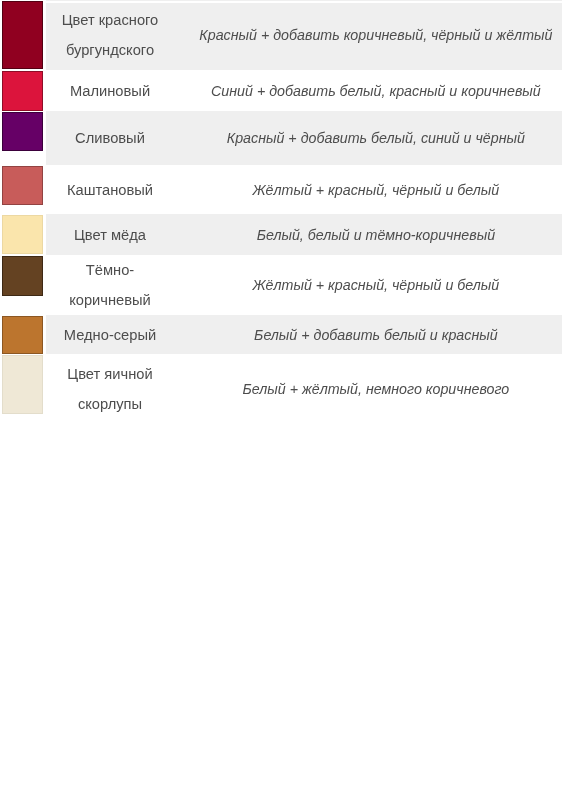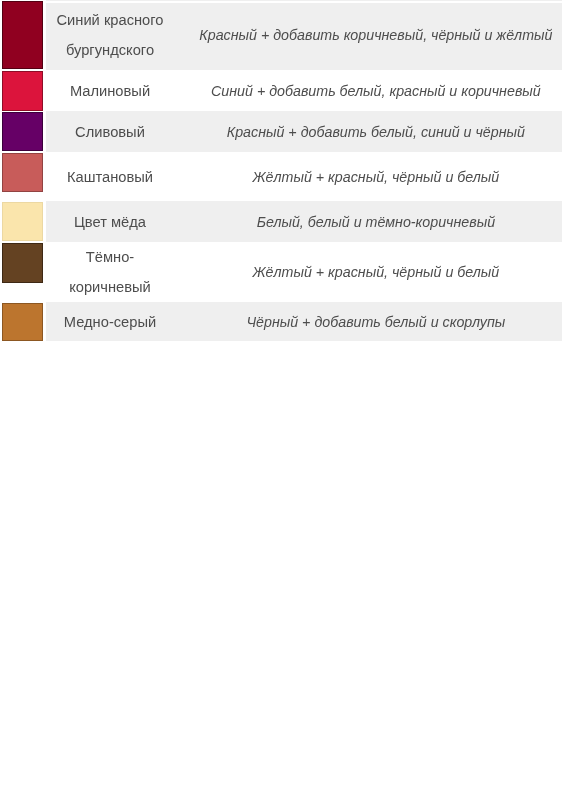--- a/index.html
+++ b/index.html
@@ -21,33 +21,33 @@
 
 <div id="wrap">
   <div id="topline"></div>
   <table class="color-table">
     <tbody>
 
       <tr class="row-shaded" style="height: 70px;">
         <td class="sw-cell">
             <div class="swatch" style="background: rgb(144, 0, 32); border-color: rgba(0, 0, 0, 0.42); height: 66px;"></div>
           </td>
-        <td class="name-cell">Синий красного бургундского</td>
+        <td class="name-cell">Цвет красного бургундского</td>
         <td class="mix-cell">Красный + добавить коричневый, чёрный и жёлтый</td>
       </tr>
 
       <tr class="row-plain" style="height: 30px;">
         <td class="sw-cell">
             <div class="swatch" style="background: rgb(220, 20, 60); border-color: rgba(0, 0, 0, 0.35); height: 38px;"></div>
           </td>
         <td class="name-cell">Малиновый</td>
         <td class="mix-cell">Синий + добавить белый, красный и коричневый</td>
       </tr>
 
-      <tr class="row-shaded" style="height: 41px;">
+      <tr class="row-shaded" style="height: 54px;">
         <td class="sw-cell">
             <div class="swatch" style="background: rgb(102, 0, 102); border-color: rgba(0, 0, 0, 0.42); height: 37px;"></div>
           </td>
         <td class="name-cell">Сливовый</td>
         <td class="mix-cell">Красный + добавить белый, синий и чёрный</td>
       </tr>
 
       <tr class="row-plain" style="height: 49px;">
         <td class="sw-cell">
             <div class="swatch" style="background: rgb(200, 92, 90); border-color: rgba(0, 0, 0, 0.267); height: 37px;"></div>
@@ -70,19 +70,26 @@
           </td>
         <td class="name-cell">Тёмно-коричневый</td>
         <td class="mix-cell">Жёлтый + красный, чёрный и белый</td>
       </tr>
 
       <tr class="row-shaded" style="height: 28px;">
         <td class="sw-cell">
             <div class="swatch" style="background: rgb(188, 117, 46); border-color: rgba(0, 0, 0, 0.255); height: 36px;"></div>
           </td>
         <td class="name-cell">Медно-серый</td>
-        <td class="mix-cell">Чёрный + добавить белый и скорлупы</td>
+        <td class="mix-cell">Белый + добавить белый и красный</td>
       </tr>
 
+      <tr class="row-plain" style="height: 69px;">
+        <td class="sw-cell">
+            <div class="swatch" style="background: rgb(239, 232, 214); border-color: rgba(0, 0, 0, 0.047); height: 57px;"></div>
+          </td>
+        <td class="name-cell">Цвет яичной скорлупы</td>
+        <td class="mix-cell">Белый + жёлтый, немного коричневого</td>
+      </tr>
 
     </tbody>
   </table>
 </div>
 
 </body></html>

